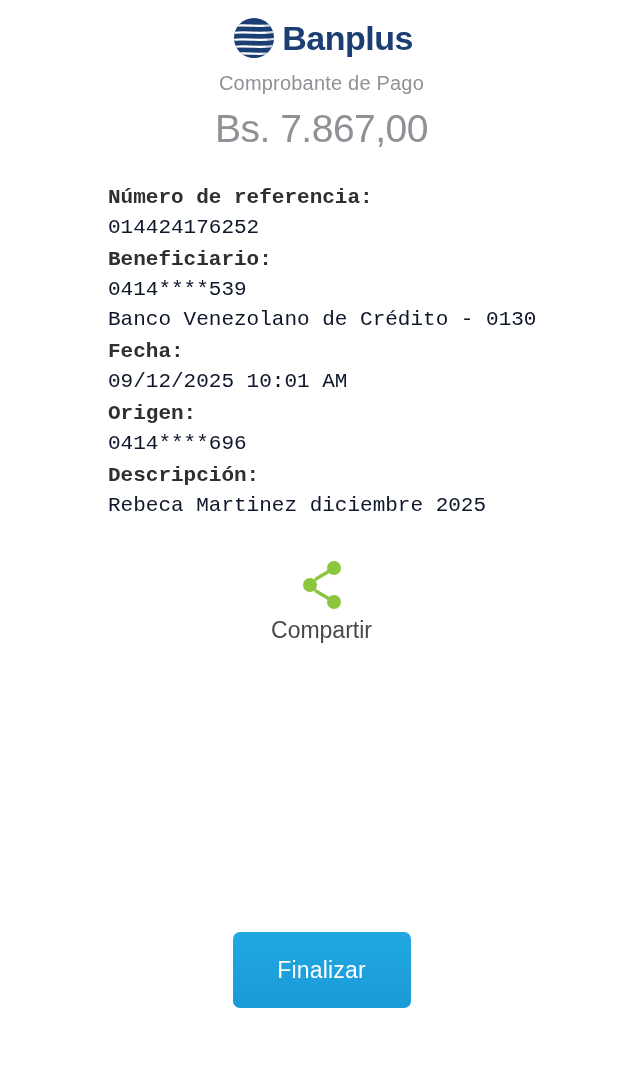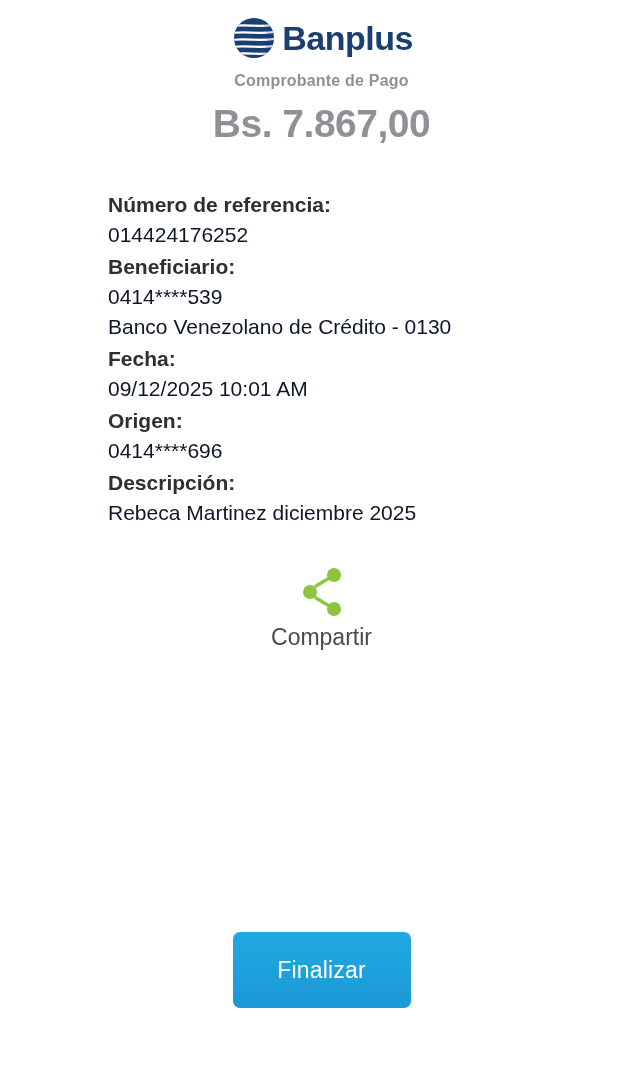--- a/index.html
+++ b/index.html
@@ -41,41 +41,42 @@
   .brand-name {
     font-size: 34px;
     font-weight: bold;
     color: #1b3e73;
     letter-spacing: -0.5px;
     line-height: 1;
   }
 
   .subtitle {
     margin-top: 10px;
-    font-size: 16px;
+    font-size: 20px;
     color: #8e9296;
-    font-weight: bold;
+    font-weight: normal;
     letter-spacing: 0.2px;
   }
 
   .amount {
     margin-top: 12px;
     font-size: 39px;
-    font-weight: bold;
+    font-weight: normal;
     color: #8e9296;
     letter-spacing: -0.5px;
   }
 
   
   .details {
     width: 100%;
     box-sizing: border-box;
     padding-left: 108px;
     padding-right: 30px;
-    margin-top: 42px;
+    margin-top: 30px;
+    font-family: Liberation Mono, monospace;
   }
   .detail-label {
     font-size: 21px;
     font-weight: bold;
     color: #2f2f2f;
     line-height: 30px;
     margin-top: 2px;
   }
   .detail-value {
     font-size: 21px;

